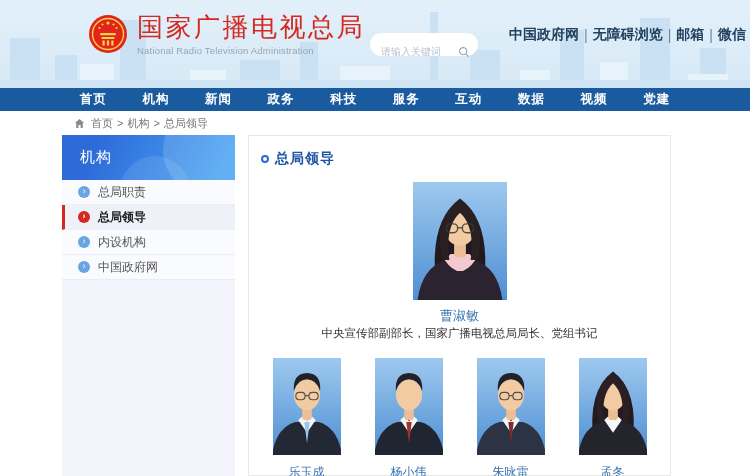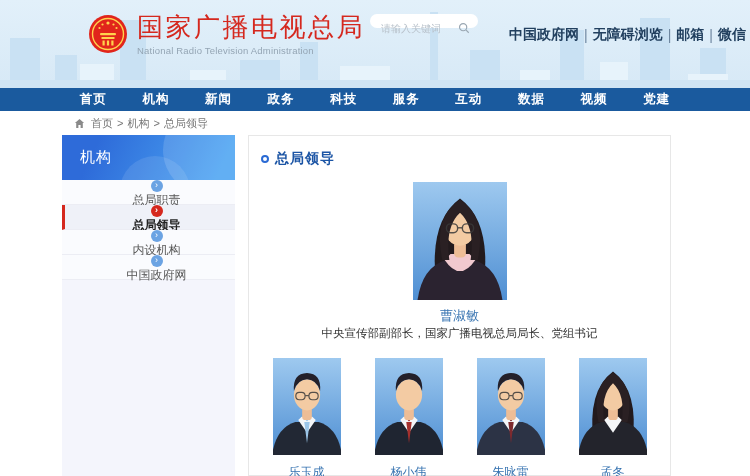--- a/index.html
+++ b/index.html
@@ -7,21 +7,21 @@
   #page { position:relative; width:750px; height:476px; background:#fff; overflow:hidden; margin:0 auto; }
 
   
   .site-header { position:absolute; left:0; top:0; width:750px; height:88px;
     background:linear-gradient(#e2f0fa, #d7e9f6); overflow:hidden; }
   .skyline { position:absolute; left:0; bottom:0; width:750px; height:88px; }
   .logo { position:absolute; left:88px; top:13px; display:flex; align-items:center; gap:9px; cursor:pointer; }
   .emblem { width:40px; height:40px; flex:0 0 auto; }
   .logo-title { font-size:26px; font-weight:normal; color:#d5281e; letter-spacing:2.5px; line-height:1.1; }
   .logo-sub { font-size:9.5px; color:#94a5b4; letter-spacing:0.2px; margin-top:3px; }
-  .search-box { position:absolute; left:370px; top:14px; width:108px; height:14px; background:#fff;
+  .search-box { position:absolute; left:370px; top:33px; width:108px; height:23px; background:#fff;
     border-radius:12px; display:flex; align-items:center; padding:14px 8px 0 11px; }
   .search-box input { border:none; outline:none; background:transparent; width:72px; font-size:10px; color:#666;
     font-family:"Liberation Sans","DejaVu Sans",sans-serif; }
   .search-box input::placeholder { color:#b9c2cb; }
   .search-icon { width:12px; height:12px; margin-left:auto; cursor:pointer; }
   .top-links { position:absolute; left:509px; top:26px; display:flex; align-items:center; gap:5px;
     font-size:14px; font-weight:bold; color:#22405f; white-space:nowrap; }
   .top-links a { color:#22405f; text-decoration:none; cursor:pointer; }
   .top-links .sep { color:#6e87a0; font-weight:normal; }
 
@@ -39,22 +39,22 @@
 
   
   .sidebar { position:absolute; left:62px; top:135px; width:173px; height:341px; background:#f4f5fc; }
   .side-head { position:relative; height:45px; background:linear-gradient(115deg,#2e6bd9 20%,#49a2f2 90%);
     color:#fff; font-size:15px; letter-spacing:1px; display:flex; align-items:center; padding-left:18px; overflow:hidden; }
   .side-head::before { content:""; position:absolute; right:-18px; top:-30px; width:90px; height:90px;
     border-radius:50%; background:rgba(255,255,255,0.14); }
   .side-head::after { content:""; position:absolute; right:45px; bottom:-46px; width:70px; height:70px;
     border-radius:50%; background:rgba(255,255,255,0.10); }
   .side-menu { background:#fafbfe; }
-  .side-item { position:relative; height:25px; display:flex; align-items:center; padding-left:16px;
-    font-size:12px; color:#555; border-bottom:1px solid #ecedf4; background:#fafbfe; cursor:pointer;flex-direction:column; }
+  .side-item { position:relative; height:25px; display:flex; align-items:center; gap:8px; padding-left:16px;
+    font-size:12px; color:#555; border-bottom:1px solid #ecedf4; background:#fafbfe; cursor:pointer; }
   .side-item .dot { width:12px; height:12px; border-radius:50%; background:#6ba3e3; color:#fff;
     display:flex; align-items:center; justify-content:center; flex:0 0 auto; }
   .side-item .dot::before { content:"›"; font-size:9px; line-height:1; margin-top:-1px; }
   .side-item.active { background:#eff1f8; color:#222; font-weight:bold; border-left:3px solid #d5281e; padding-left:13px; }
   .side-item.active .dot { background:#d5281e; }
 
   
   .card { position:absolute; left:248px; top:135px; width:423px; height:341px; background:#fff;
     border:1px solid #e7e7e7; }
   .card-head { position:absolute; left:12px; top:14px; display:flex; align-items:center; gap:6px; }

